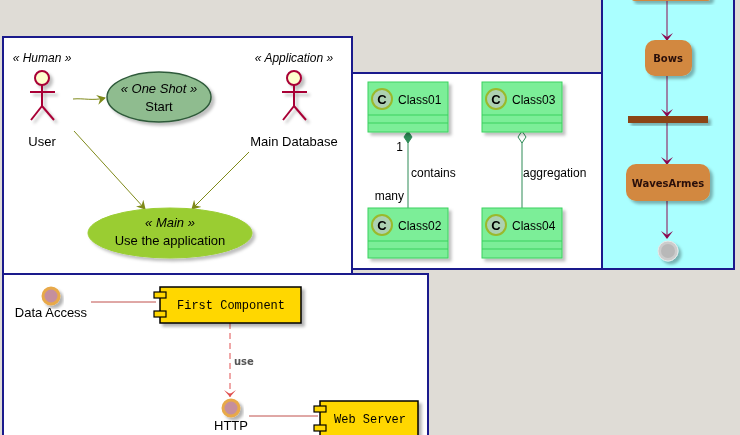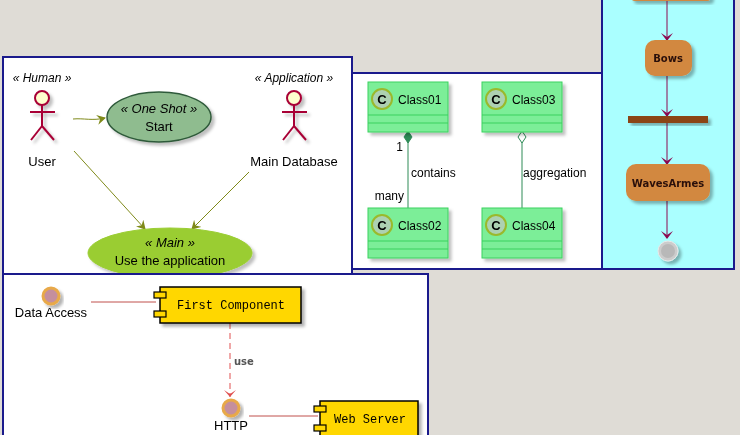--- a/index.html
+++ b/index.html
@@ -10,21 +10,21 @@
   }
   .panel { position:absolute; box-sizing:border-box; border:2px solid #1a1a8c; background:#ffffff; }
   svg { position:absolute; left:0; top:0; overflow:visible; }
   .t { font-family:"Liberation Sans", sans-serif; }
   .mono { font-family:"Liberation Mono", monospace; }
   .cond { font-family:"DejaVu Sans", sans-serif; font-weight:bold; }
 </style>
 </head>
 <body>
 
-<div class="panel" style="left:2px; top:36px; width:351px; height:276px;margin-top:20px;">
+<div class="panel" style="left:2px; top:36px; width:351px; height:276px;">
   <svg width="351" height="234">
     <defs>
       <marker id="arrOlive" markerWidth="10" markerHeight="10" refX="8" refY="5" orient="auto" markerUnits="userSpaceOnUse">
         <path d="M0,0 L9,5 L0,10 L3,5 Z" fill="#7f8a1a"></path>
       </marker>
       <filter id="shadow" x="-20%" y="-20%" width="150%" height="150%">
         <feDropShadow dx="3" dy="3" stdDeviation="1.5" flood-color="#000" flood-opacity="0.25"></feDropShadow>
       </filter>
     </defs>
 

